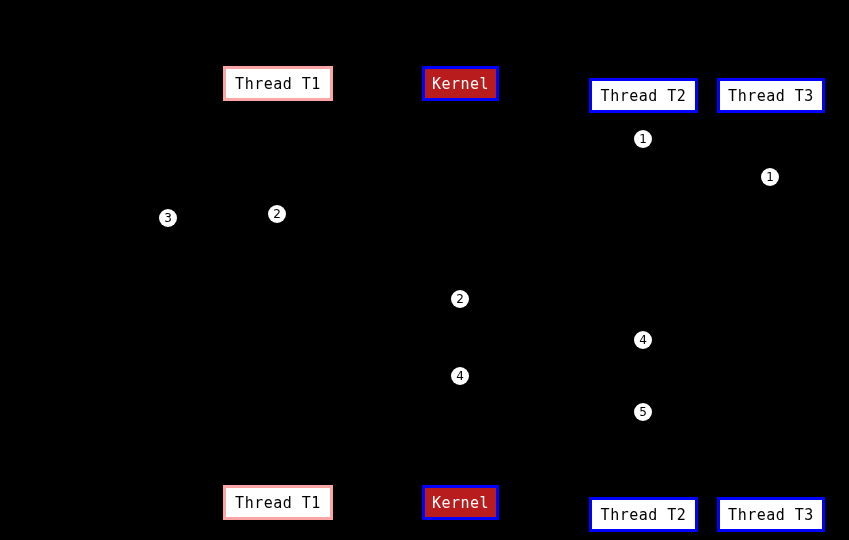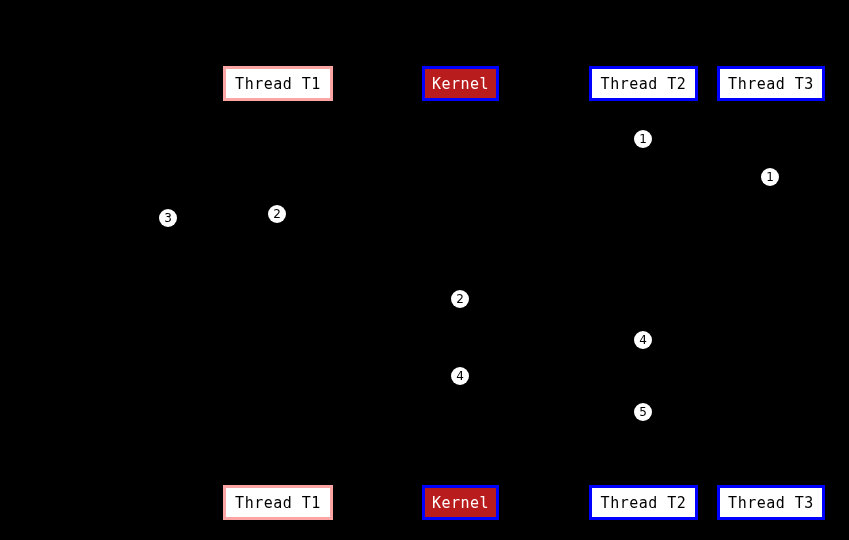--- a/index.html
+++ b/index.html
@@ -29,21 +29,21 @@
     box-sizing: border-box;
     background: #ffffff;
     display: flex;
     align-items: center;
     justify-content: center;
     font-size: 15px;
     color: #000000;
     letter-spacing: 0.5px;
   }
   .box.red-outline  { border: 3px solid #fca5a5; }
-  .box.blue-outline { border: 3px solid #0000ff; }
+  .box.blue-outline { border: 3px solid #0000ff; margin-top: 12px; }
   .box.blue-fill {
     border: 3px solid #0000ff;
     background: #b91c1c;
     color: #ffffff;
   }
   .marker {
     position: absolute;
     width: 18px;
     height: 18px;
     border-radius: 50%;

